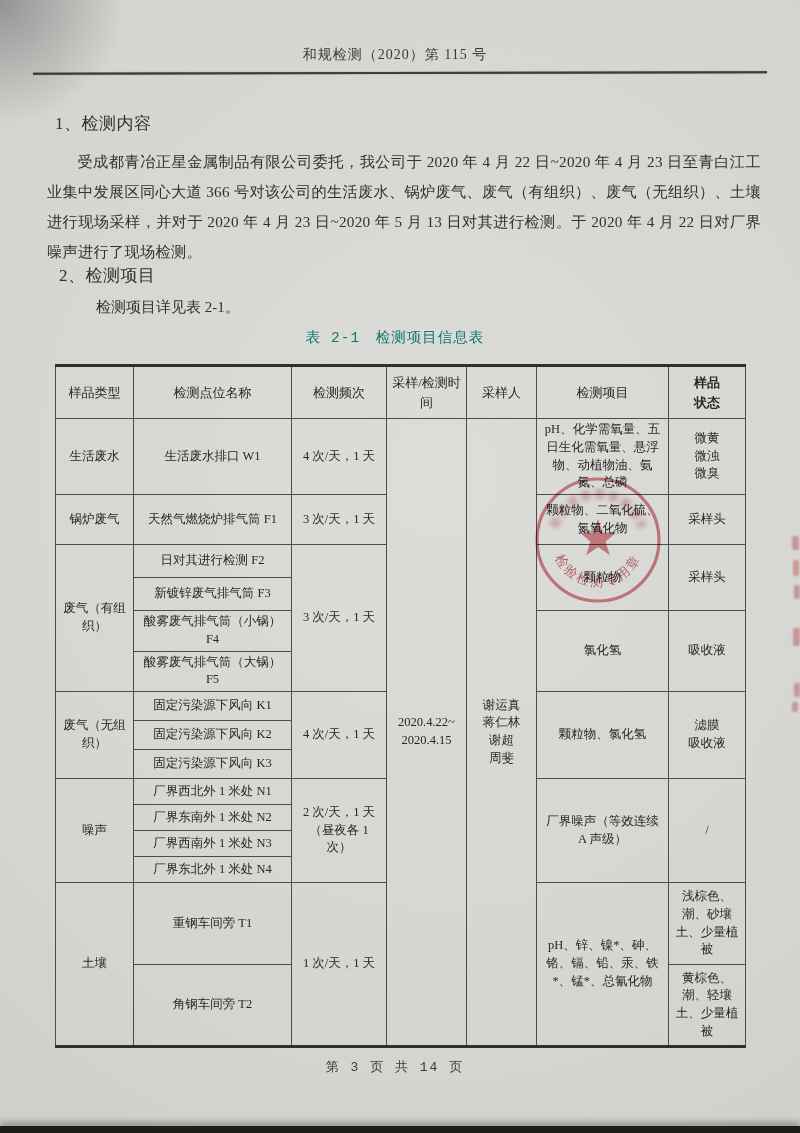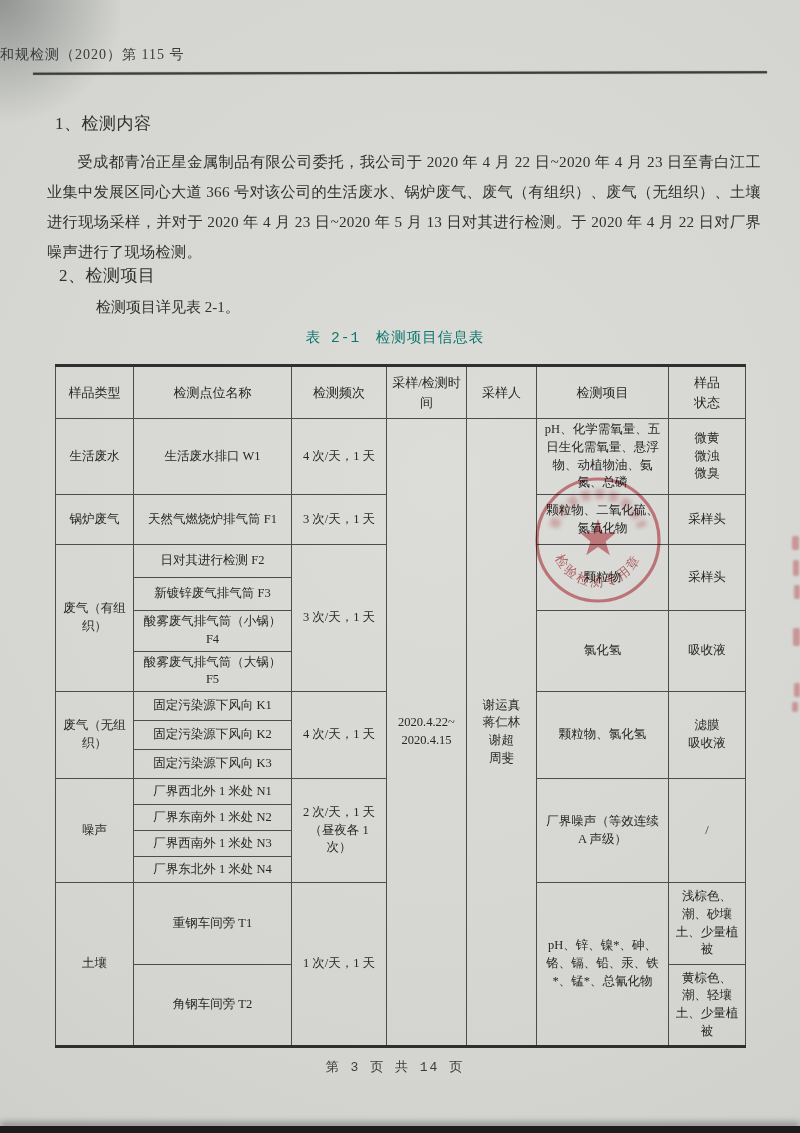--- a/index.html
+++ b/index.html
@@ -6,42 +6,42 @@
   body{
     width:800px;height:1133px;position:relative;overflow:hidden;
     font-family:"Liberation Serif","DejaVu Serif",serif;
     color:#2b2b2b;
     background:radial-gradient(125% 95% at 55% 42%, #dcddd9 0%, #d4d5d1 55%, #c7c8c4 100%);
   }
   .shade-tl{position:absolute;left:0;top:0;width:120px;height:140px;pointer-events:none;
     background:radial-gradient(circle at 0% 0%, rgba(92,97,95,.55) 0%, rgba(92,97,95,0) 68%);}
   .bottom-band{position:absolute;left:0;bottom:0;width:800px;height:7px;background:#1c1c1a;
     box-shadow:0 -4px 6px rgba(28,28,26,.35);}
-  .hdr-number{position:absolute;left:0;top:46px;width:790px;text-align:left;
+  .hdr-number{position:absolute;left:0;top:46px;width:790px;text-align:center;
     font-size:14px;letter-spacing:1px;color:#3a3a3a;}
   .hdr-rule{position:absolute;left:33px;top:72px;width:734px;height:2px;background:#3d3d3d;
     transform:rotate(-0.12deg);box-shadow:0 0 1px rgba(60,60,60,.8);}
   .sec-heading{position:absolute;font-size:17px;color:#303030;letter-spacing:.5px;}
   .sec1-h{left:55px;top:112px;}
   .sec2-h{left:59px;top:264px;}
   .para{position:absolute;left:47px;top:147px;width:714px;font-size:15.2px;line-height:30px;
     text-align:justify;text-indent:2em;color:#313131;letter-spacing:.3px;}
   .intro-line{position:absolute;left:88px;top:298px;font-size:15px;color:#313131;margin-left:8px;}
   .tbl-caption{position:absolute;left:0;top:328px;width:790px;text-align:center;
     font-size:14.5px;color:#0f766e;letter-spacing:1px;font-family:Liberation Mono, monospace;}
   .doc-table{position:absolute;left:55px;top:364px;width:690px;
     border-collapse:collapse;table-layout:fixed;
     font-size:12.5px;line-height:1.42;color:#272727;
     border-top:3px solid #2f2f31;border-bottom:3px solid #2f2f31;}
   .doc-table th,.doc-table td{
     border:1px solid #4c4c4e;text-align:center;vertical-align:middle;
     padding:2px 5px;font-weight:normal;word-break:break-all;}
   .doc-table th{font-size:13px;line-height:1.5;}
   .col-point{padding:2px 11px;}
-  .narrow{display:inline-block;width:2.3em;}
+  .narrow{display:inline-block;width:2.3em;font-weight:bold;}
   .rh53{height:53px}.rh72{height:72px}.rh50{height:50px}.rh33{height:33px}
   .rh40{height:40px}.rh29{height:29px}.rh26{height:26px}.rh82{height:82px}
   .footer-page{position:absolute;left:0;top:1058px;width:790px;text-align:center;
     font-size:13px;color:#3c3c3c;letter-spacing:2px;font-family:Liberation Mono, monospace;}
   .stamp{position:absolute;left:532px;top:474px;width:132px;height:132px;
     mix-blend-mode:multiply;opacity:.85;filter:blur(.5px);pointer-events:none;}
   .edge-mark{position:absolute;background:rgba(187,72,80,.45);filter:blur(1.3px);
     border-radius:2px;pointer-events:none;}
   .em1{left:792px;top:536px;width:7px;height:14px;}
   .em2{left:793px;top:560px;width:6px;height:16px;}

